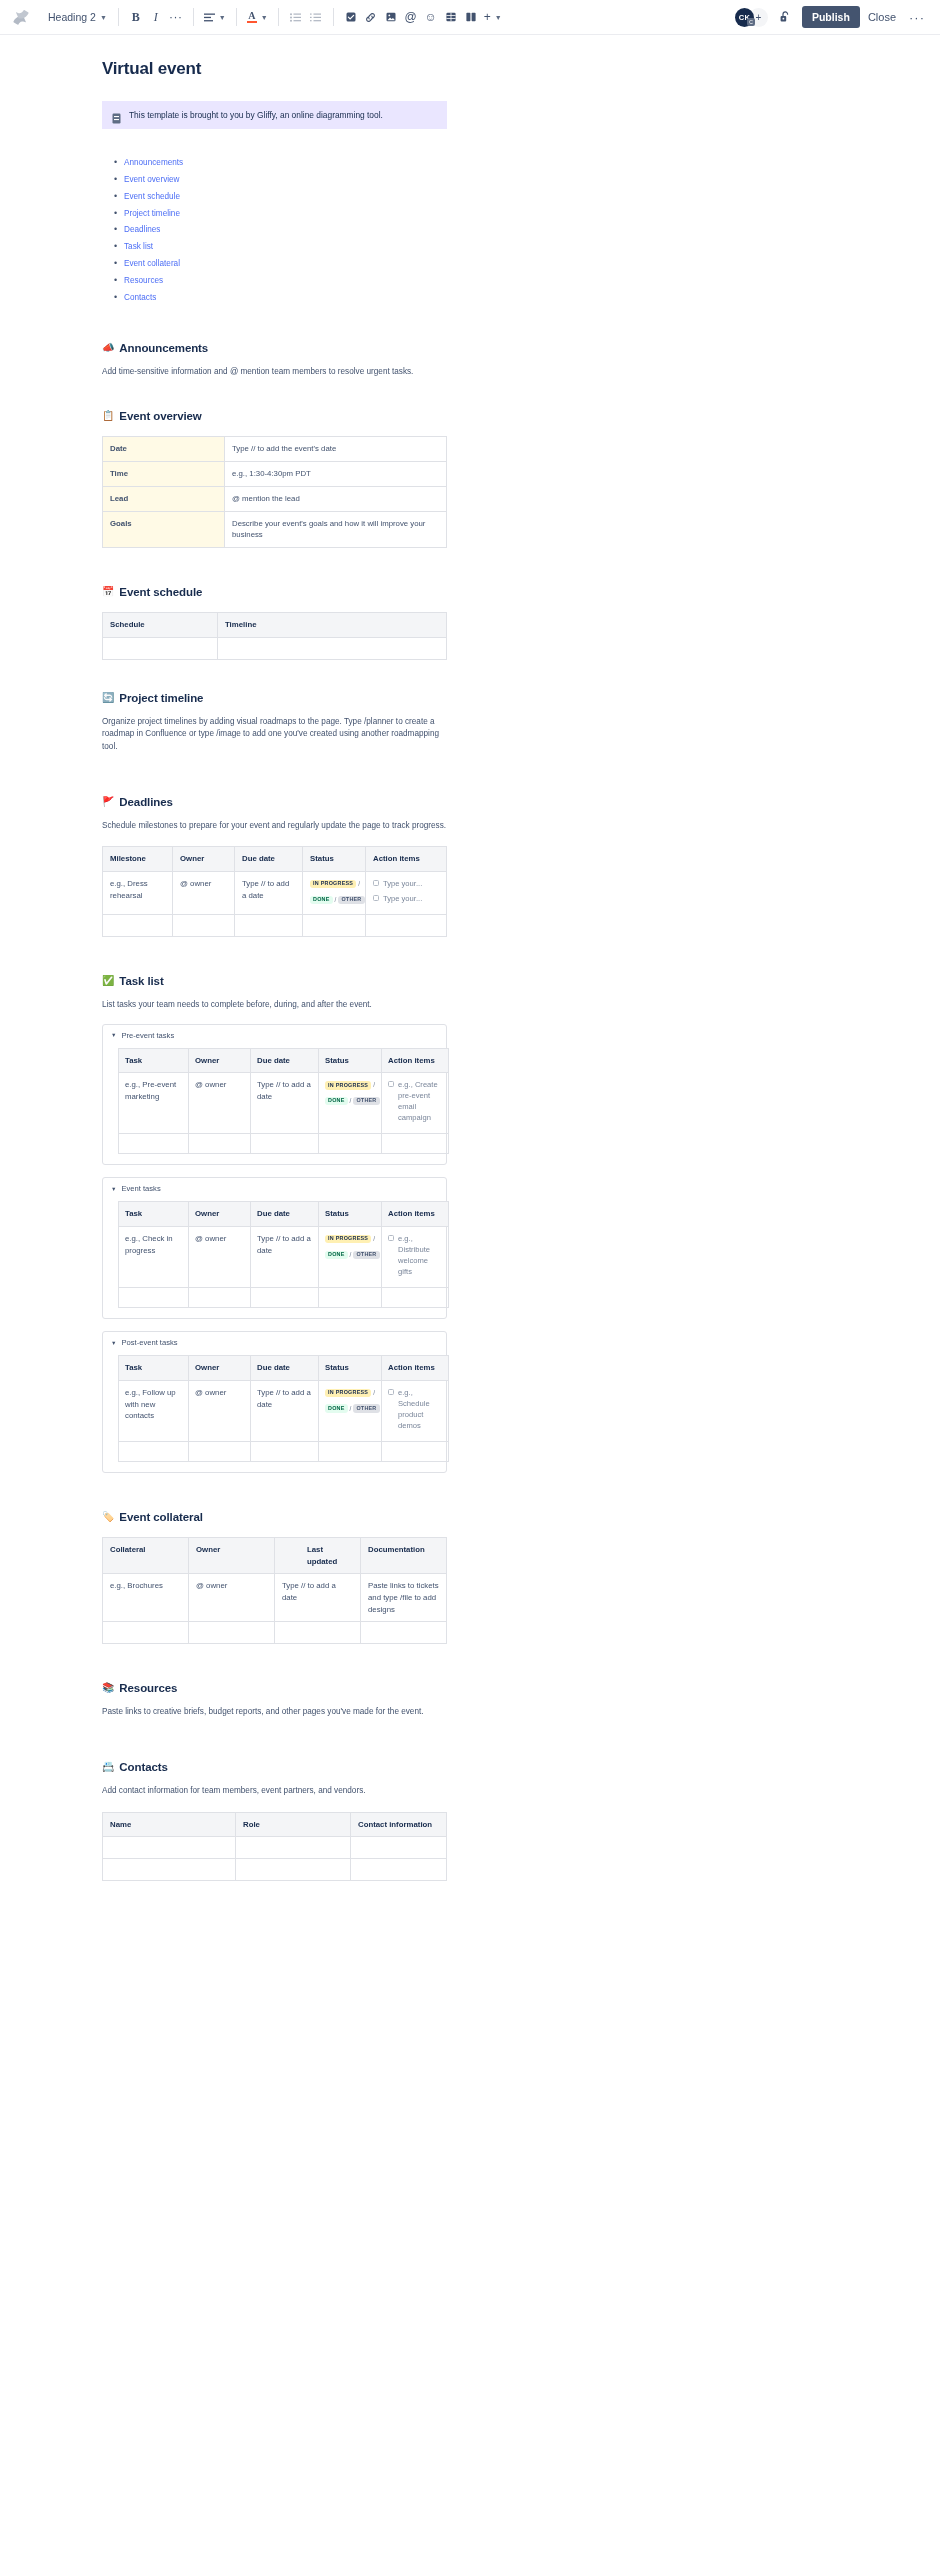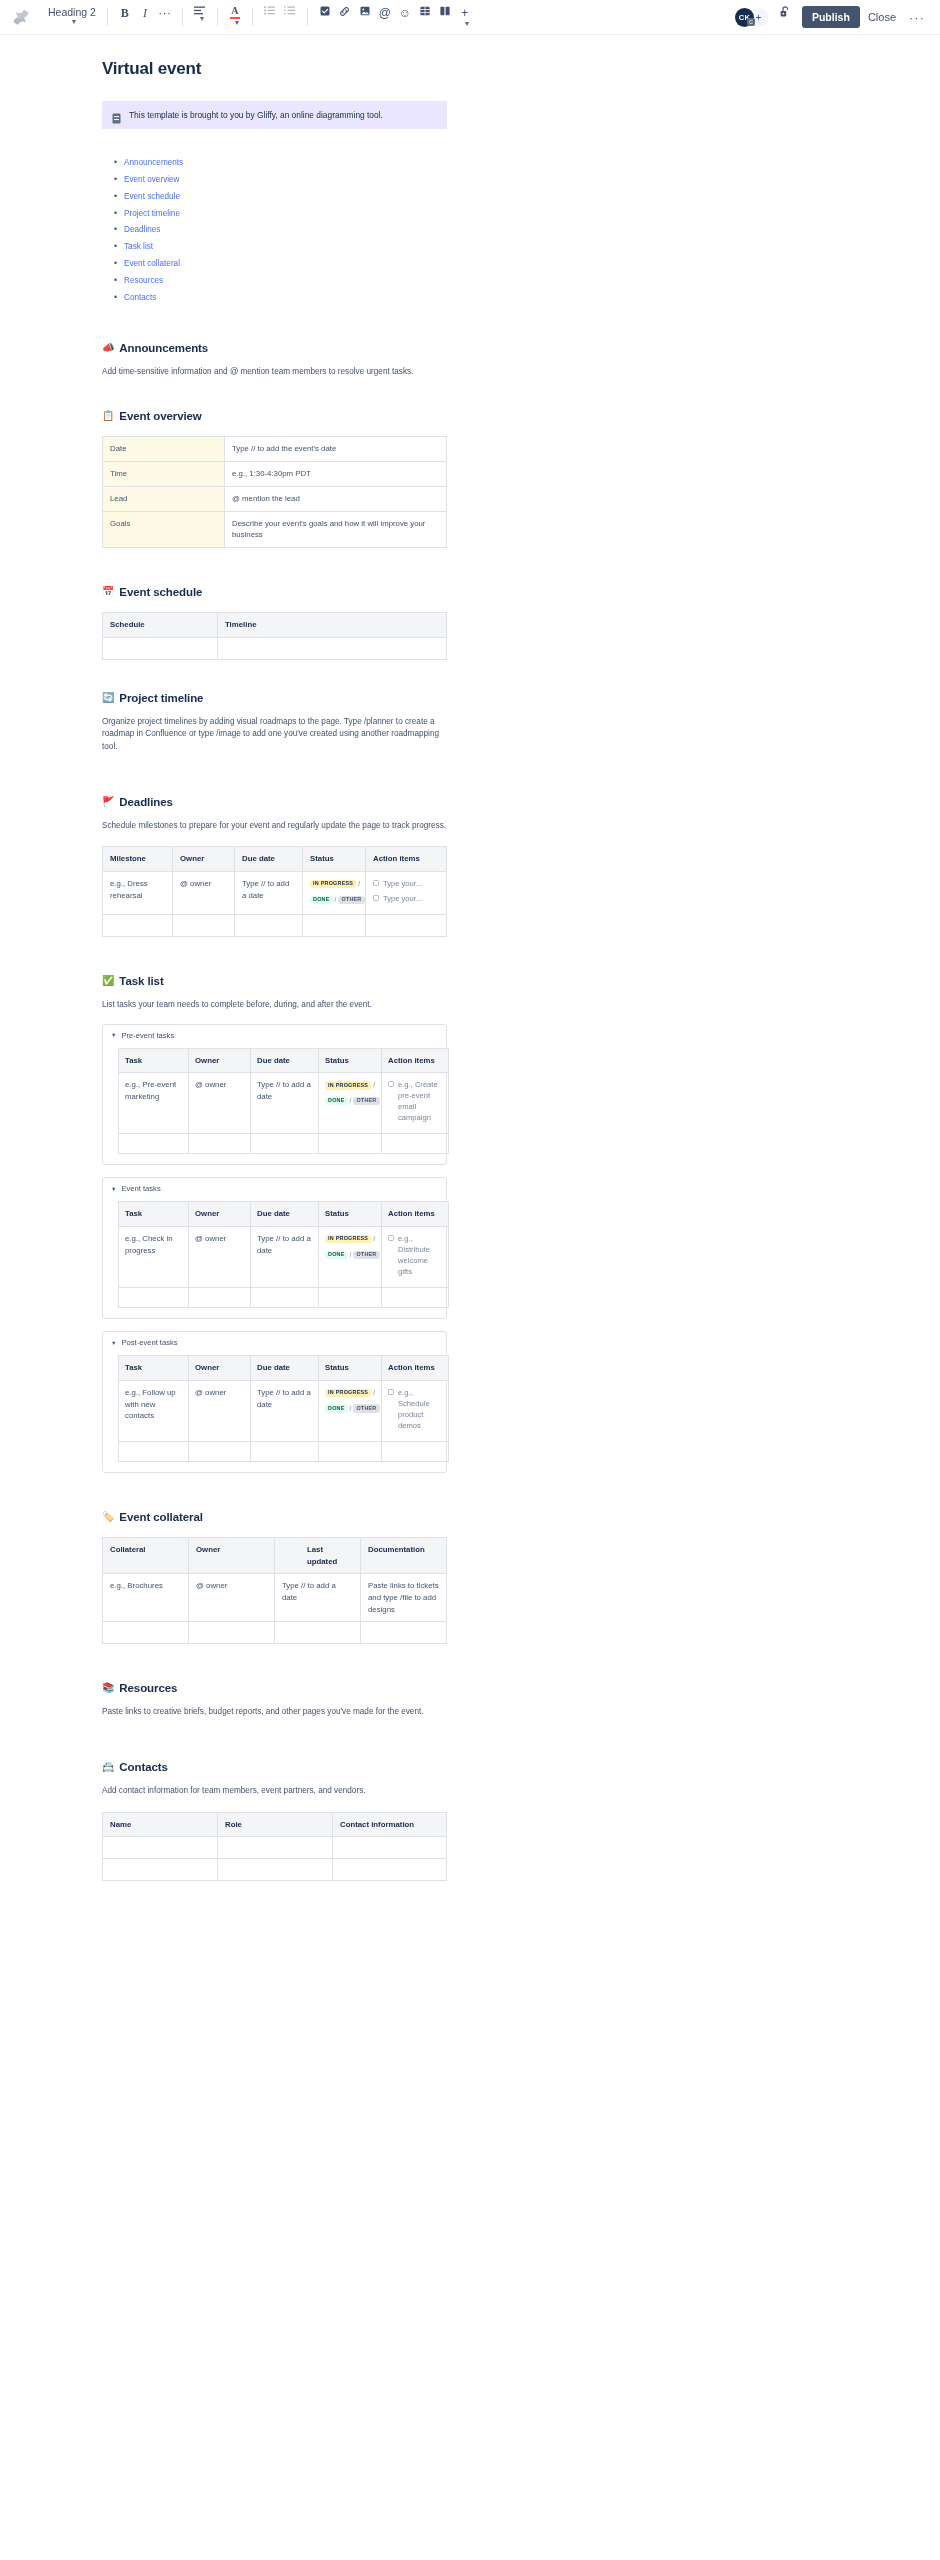--- a/index.html
+++ b/index.html
@@ -20,24 +20,23 @@
     align-items: center;
     padding: 0 10px 0 8px;
     border-bottom: 1px solid #ebecf0;
     background: #fff;
   }
   .tb-logo { width:26px; height:22px; display:flex; align-items:center; justify-content:center; margin-right:10px; }
   .tb-group { display:flex; align-items:center; }
   .tb-sep { width:1px; height:18px; background:#dfe1e6; margin:0 7px; }
   .tb-btn {
     height:22px; min-width:20px; padding:0 3px;
-    display:flex; align-items:center; justify-content:flex-start;
+    display:flex; align-items:center; justify-content:center;
     color:#42526E; font-size:11px; border-radius:3px; cursor:pointer;
     white-space:nowrap;
-    flex-direction:column;
   }
   .tb-style { font-size:10.5px; color:#42526E; padding:0 4px; }
   .chev { font-size:7px; margin-left:4px; color:#5E6C84; }
   .tb-dim { opacity:0.42; }
   .tb-spacer { flex:1; }
 
   .avatars { display:flex; align-items:center; position:relative; margin-right:8px; }
   .avatar {
     width:19px; height:19px; border-radius:50%;
     background:#172B4D; color:#fff;
@@ -124,21 +123,21 @@
     border: 1px solid #DFE1E6;
     padding: 6px 7px;
     vertical-align: top;
     font-size: 7.8px;
     line-height: 1.5;
     color:#42526E;
   }
   table.ct th {
     background:#F4F5F7; color:#172B4D; font-weight:700; text-align:left;
   }
-  td.hl { background:#FFFAE6; color:#172B4D; font-weight:400; }
+  td.hl { background:#FFFAE6; color:#172B4D; font-weight:700; }
   td.ph { color:#7A869A; }
   .lnk { color:#4C6EF5; }
 
   
   .loz {
     display:inline-block; border-radius:3px;
     font-size:5.4px; font-weight:700; letter-spacing:0.25px;
     padding:1.5px 3px; line-height:1; text-transform:uppercase;
     white-space:nowrap; vertical-align:middle;
   }
@@ -624,21 +623,21 @@
     <p class="desc">Paste links to creative briefs, budget reports, and other pages you've made for the event.</p>
 
     <h2 class="sec" style="margin-top:42px;">
       <span class="emj">📇</span>
       <span>Contacts</span>
     </h2>
     <p class="desc">Add contact information for team members, event partners, and vendors.</p>
     <table class="ct">
       <tbody>
           <tr>
-        <th style="width:115px;">Name</th>
+        <th style="width:133px;">Name</th>
         <th style="width:115px;margin-top:24px;">Role</th>
         <th>Contact information</th>
       </tr>
       <tr>
         <td style="height:22px;"></td>
         <td></td>
         <td></td>
       </tr>
       <tr>
         <td style="height:22px;"></td>

